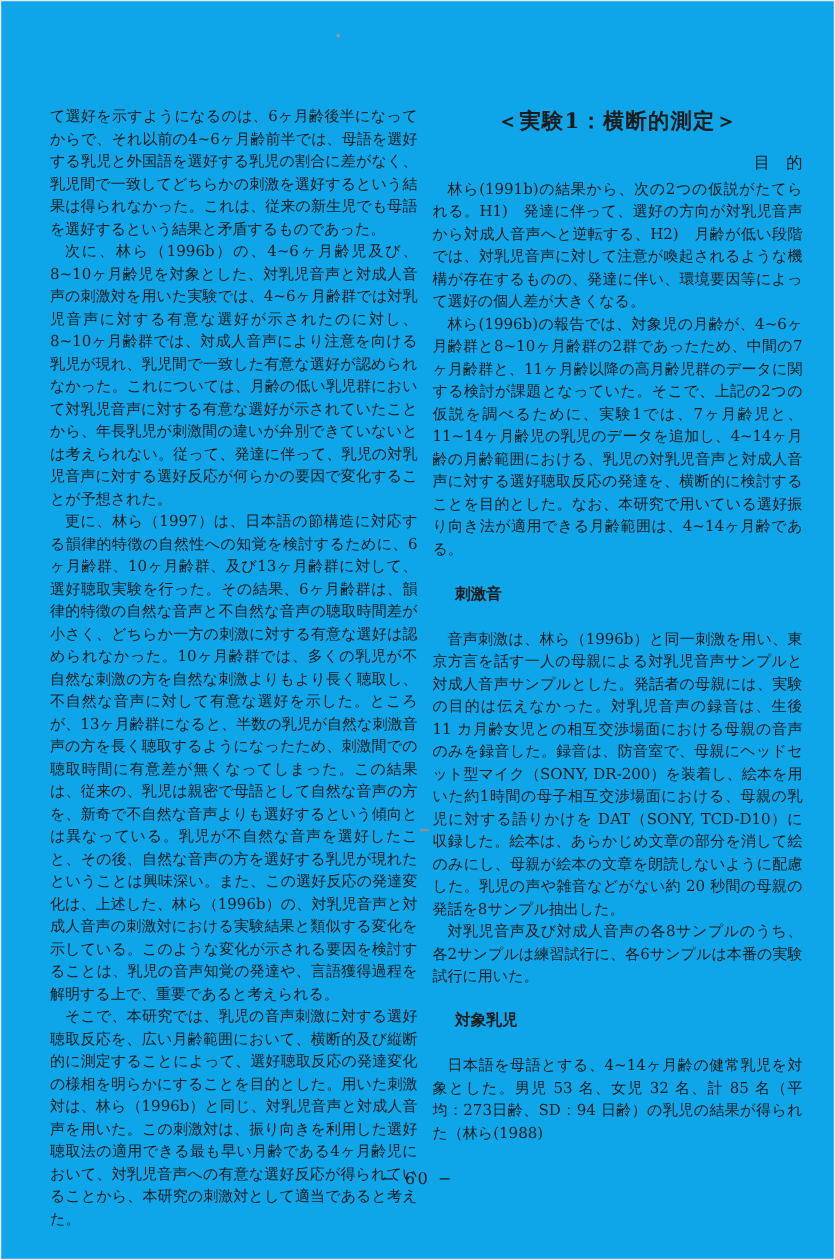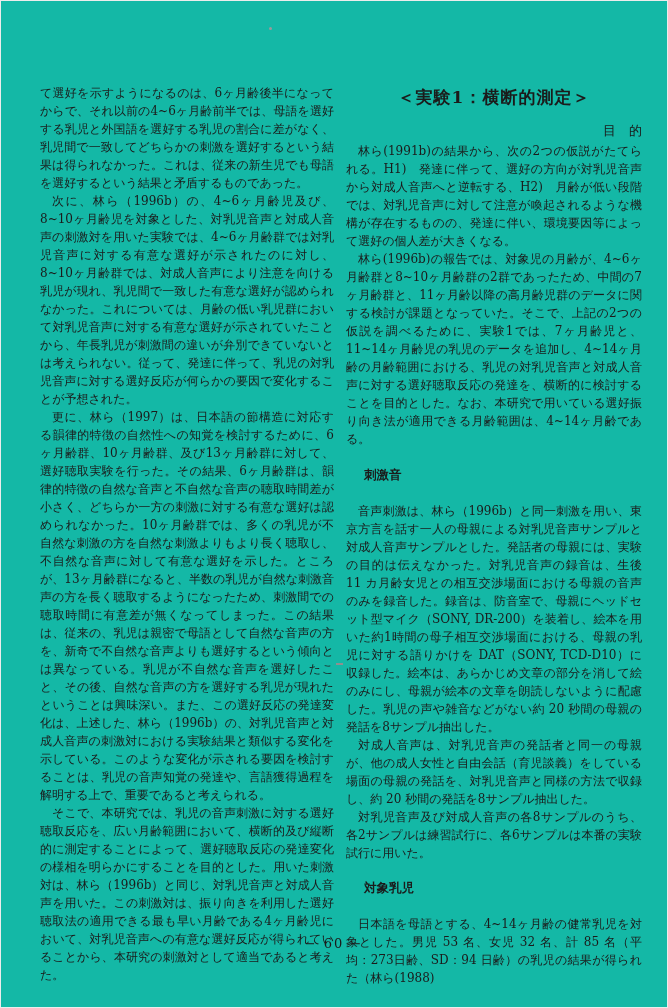--- a/index.html
+++ b/index.html
@@ -3,21 +3,21 @@
 <meta charset="utf-8">
 <style>
   html,body{margin:0;padding:0;background:#ffffff;}
   body{
     width:668px;height:1008px;
     font-family:"DejaVu Serif","Liberation Serif",serif;
     color:#1b1b1b;
   }
   .page{
     position:relative;width:668px;height:1008px;
-    background:#14b8a6;overflow:hidden;
+    background:#0ea5e9;overflow:hidden;
     box-shadow:inset 0 0 0 1px #ececec;
   }
   .col{
     position:absolute;top:84px;
     font-size:12px;line-height:18px;
     text-align:justify;text-justify:inter-character;
   }
   .col-left{left:40px;width:294px;}
   .col-right{left:346px;width:296px;}
   p{margin:0;text-indent:1em;}
@@ -58,21 +58,20 @@
     <p>そこで、本研究では、乳児の音声刺激に対する選好聴取反応を、広い月齢範囲において、横断的及び縦断的に測定することによって、選好聴取反応の発達変化の様相を明らかにすることを目的とした。用いた刺激対は、林ら（1996b）と同じ、対乳児音声と対成人音声を用いた。この刺激対は、振り向きを利用した選好聴取法の適用できる最も早い月齢である4ヶ月齢児において、対乳児音声への有意な選好反応が得られていることから、本研究の刺激対として適当であると考えた。</p>
   </div>
 
   <div class="col col-right">
     <div class="sec-title">＜実験1：横断的測定＞</div>
     <div class="center-heading">目　的</div>
     <p>林ら(1991b)の結果から、次の2つの仮説がたてられる。H1)　発達に伴って、選好の方向が対乳児音声から対成人音声へと逆転する、H2)　月齢が低い段階では、対乳児音声に対して注意が喚起されるような機構が存在するものの、発達に伴い、環境要因等によって選好の個人差が大きくなる。</p>
     <p>林ら(1996b)の報告では、対象児の月齢が、4~6ヶ月齢群と8~10ヶ月齢群の2群であったため、中間の7ヶ月齢群と、11ヶ月齢以降の高月齢児群のデータに関する検討が課題となっていた。そこで、上記の2つの仮説を調べるために、実験1では、7ヶ月齢児と、11~14ヶ月齢児の乳児のデータを追加し、4~14ヶ月齢の月齢範囲における、乳児の対乳児音声と対成人音声に対する選好聴取反応の発達を、横断的に検討することを目的とした。なお、本研究で用いている選好振り向き法が適用できる月齢範囲は、4~14ヶ月齢である。</p>
     <div class="sub-heading">刺激音</div>
     <p>音声刺激は、林ら（1996b）と同一刺激を用い、東京方言を話す一人の母親による対乳児音声サンプルと対成人音声サンプルとした。発話者の母親には、実験の目的は伝えなかった。対乳児音声の録音は、生後 11 カ月齢女児との相互交渉場面における母親の音声のみを録音した。録音は、防音室で、母親にヘッドセット型マイク（SONY, DR-200）を装着し、絵本を用いた約1時間の母子相互交渉場面における、母親の乳児に対する語りかけを DAT（SONY, TCD-D10）に収録した。絵本は、あらかじめ文章の部分を消して絵のみにし、母親が絵本の文章を朗読しないように配慮した。乳児の声や雑音などがない約 20 秒間の母親の発話を8サンプル抽出した。</p>
-    <p>対成人音声は、対乳児音声の発話者と同一の母親が、他の成人女性と自由会話（育児談義）をしている場面の母親の発話を、対乳児音声と同様の方法で収録し、約 20 秒間の発話を8サンプル抽出した。</p>
     <p>対乳児音声及び対成人音声の各8サンプルのうち、各2サンプルは練習試行に、各6サンプルは本番の実験試行に用いた。</p>
     <div class="sub-heading spaced">対象乳児</div>
     <p>日本語を母語とする、4~14ヶ月齢の健常乳児を対象とした。男児 53 名、女児 32 名、計 85 名（平均：273日齢、SD：94 日齢）の乳児の結果が得られた（林ら(1988)</p>
   </div>
 
   <div class="footer">− 60 −</div>
 
   <div class="speck"></div>
   <div class="tick"></div>
 

